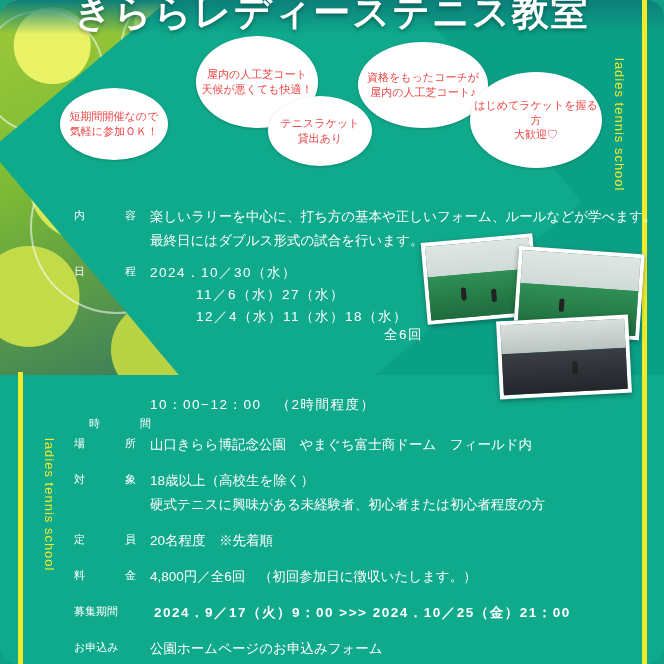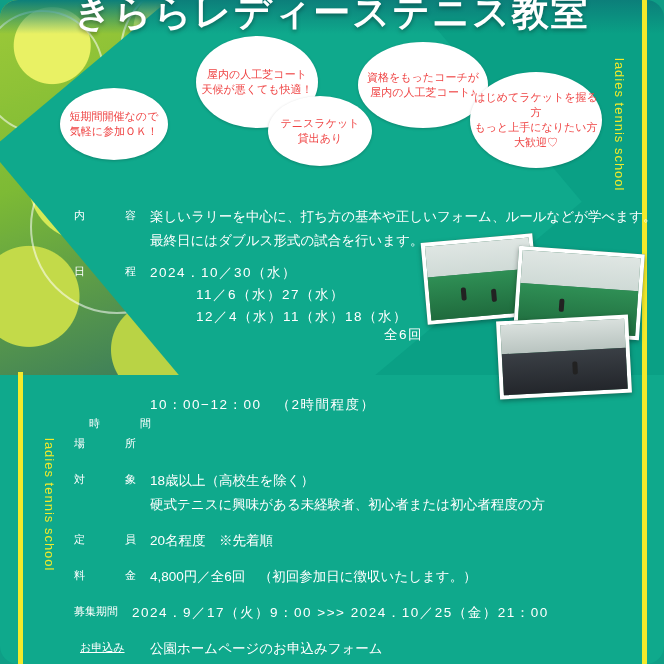--- a/index.html
+++ b/index.html
@@ -143,21 +143,20 @@
   </div>
   <div class="bubble b4">
     <div>
       <span>資格をもったコーチが</span>
       <span>屋内の人工芝コート♪</span>
     </div>
   </div>
   <div class="bubble b5">
     <div>
       <span>はじめてラケットを握る方</span>
-      <span>もっと上手になりたい方</span>
       <span>大歓迎♡</span>
     </div>
   </div>
 
   <div class="snap s1">
     <div class="sky"></div>
     <div class="turf"></div>
     <div class="player" style="left:32px;top:44px;"></div>
     <div class="player" style="left:62px;top:48px;"></div>
   </div>
@@ -179,30 +178,31 @@
   <div class="label" style="left:74px;top:264px;">日　　程</div>
   <div class="value sp" style="left:150px;top:264px;">2024．10／30（水）</div>
   <div class="value sp" style="left:196px;top:286px;">11／6（水）27（水）</div>
   <div class="value sp" style="left:196px;top:308px;">12／4（水）11（水）18（水）</div>
   <div class="value sp" style="left:384px;top:326px;">全6回</div>
 
   <div class="label" style="left:74px;top:416px;padding-left:15px;">時　　間</div>
   <div class="value sp" style="left:150px;top:396px;">10：00−12：00　（2時間程度）</div>
 
   <div class="label" style="left:74px;top:436px;">場　　所</div>
+  <div class="value" style="left:150px;top:436px;">山口きらら博記念公園　やまぐち富士商ドーム　フィールド内</div>
 
   <div class="label" style="left:74px;top:472px;">対　　象</div>
   <div class="value" style="left:150px;top:472px;">18歳以上（高校生を除く）</div>
   <div class="value" style="left:150px;top:496px;">硬式テニスに興味がある未経験者、初心者または初心者程度の方</div>
 
   <div class="label" style="left:74px;top:532px;">定　　員</div>
   <div class="value" style="left:150px;top:532px;">20名程度　※先着順</div>
 
   <div class="label" style="left:74px;top:568px;">料　　金</div>
   <div class="value" style="left:150px;top:568px;">4,800円／全6回　（初回参加日に徴収いたします。）</div>
 
   <div class="label" style="left:74px;top:604px;letter-spacing:0px;">募集期間</div>
-  <div class="value sp" style="left:132px;top:604px;">2024．9／17（火）9：00 &gt;&gt;&gt; 2024．10／25（金）21：00</div>
-
-  <div class="label" style="left:80px;top:640px;letter-spacing:0px;text-decoration:underline;">お申込み</div>
+  <div class="value sp" style="left:154px;top:604px;font-weight:bold;">2024．9／17（火）9：00 &gt;&gt;&gt; 2024．10／25（金）21：00</div>
+
+  <div class="label" style="left:74px;top:640px;letter-spacing:0px;">お申込み</div>
   <div class="value" style="left:150px;top:640px;">公園ホームページのお申込みフォーム</div>
 
 </div>
 
 </body></html>

